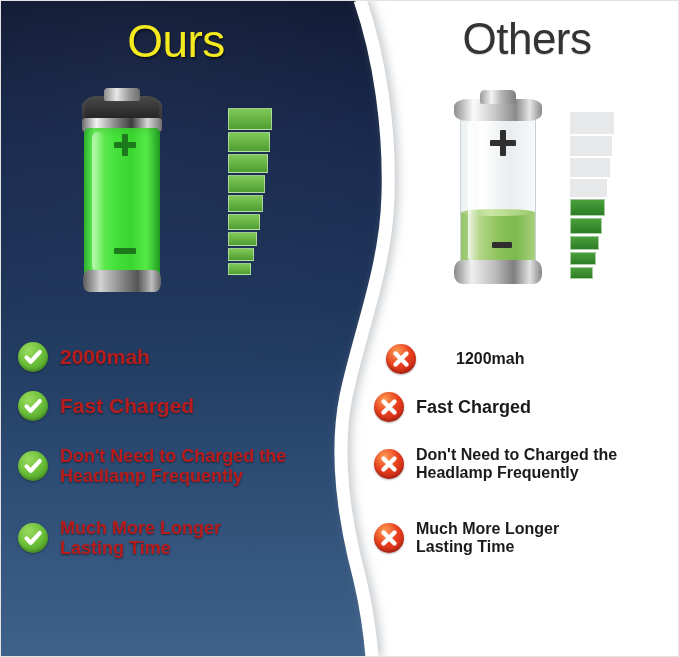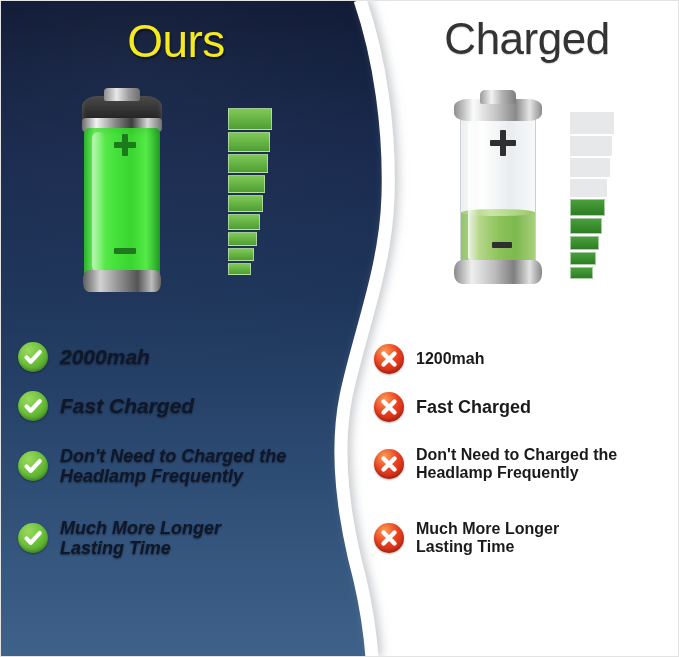--- a/index.html
+++ b/index.html
@@ -100,21 +100,21 @@
   #list-left{left:18px;top:342px;width:330px;}
   #list-right{left:374px;top:342px;width:290px;}
   .row{position:relative;display:flex;align-items:center;}
   .mark{flex:0 0 auto;width:30px;height:30px;border-radius:50%;position:relative;margin-right:12px;}
   .mark-ok{background:radial-gradient(circle at 36% 28%,#9ada5e,#6cc03a 48%,#3f8f1f 100%);
            box-shadow:0 1px 2px rgba(0,0,0,.35), inset 0 -2px 3px rgba(0,0,0,.2);}
   .mark-no{background:radial-gradient(circle at 36% 26%,#ff9d54,#e8401f 45%,#b81a10 100%);
            box-shadow:0 1px 2px rgba(0,0,0,.3), inset 0 -2px 3px rgba(0,0,0,.22);}
   .mark svg{position:absolute;left:0;top:0;}
   .row-text{font-weight:bold;line-height:1.12;}
-  #list-left .row-text{color:#0f172a;text-shadow:0 1px 2px rgba(0,0,0,.5);font-style:italic;}
+  #list-left .row-text{color:#b91c1c;text-shadow:0 1px 2px rgba(0,0,0,.5);}
   #list-right .row-text{color:#1a1a1a;}
   .sz-lg{font-size:21px;}
   .sz-md{font-size:18px;}
   .sz-sm{font-size:16px;}
 </style>
 </head>
 <body>
 
 <div id="stage">
 
@@ -127,21 +127,21 @@
     <defs>
       <filter id="dshadow" x="-30%" y="-10%" width="180%" height="130%">
         <feDropShadow dx="4" dy="0" stdDeviation="5" flood-color="#9aa0a6" flood-opacity="0.55"></feDropShadow>
       </filter>
     </defs>
     <path d="M360,0 C380,58 390,130 388,196 C386,268 360,330 346,396 C334,456 344,520 360,580 C366,606 370,632 372,657" fill="none" stroke="#ffffff" stroke-width="13" filter="url(#dshadow)"></path>
     <path d="M360,0 C380,58 390,130 388,196 C386,268 360,330 346,396 C334,456 344,520 360,580 C366,606 370,632 372,657" fill="none" stroke="#ffffff" stroke-width="9"></path>
   </svg>
 
   <div class="title title-ours">Ours</div>
-  <div class="title title-others">Charged</div>
+  <div class="title title-others">Others</div>
 
   <div class="bat" id="bat-left">
     <div class="shoulder"></div>
     <div class="cap"></div>
     <div class="collar"></div>
     <div class="body"></div>
     <div class="gloss"></div>
     <div class="plus"></div>
     <div class="minus"></div>
     <div class="base"></div>
@@ -211,21 +211,21 @@
       <div class="row" style="position: absolute; top: 176px; left: 0px;">
         <span class="mark mark-ok">
           <svg width="30" height="30" viewBox="0 0 30 30">
             <path d="M8.5 15.4l4.2 4.3 9-9.6" fill="none" stroke="#ffffff" stroke-width="4.2" stroke-linecap="round" stroke-linejoin="round"></path>
           </svg>
         </span>
         <span class="row-text sz-md">Much More Longer<br>Lasting Time</span>
       </div>
     </div>
   <div class="list" id="list-right">
-      <div class="row" style="position: absolute; top: 2px; left: 0px;">
+      <div class="row" style="position: absolute; top: 2px; left: 12px; gap: 28px;">
         <span class="mark mark-no">
           <svg width="30" height="30" viewBox="0 0 30 30">
             <path d="M9.5 9.5l11 11M20.5 9.5l-11 11" fill="none" stroke="#ffffff" stroke-width="4.4" stroke-linecap="round"></path>
           </svg>
         </span>
         <span class="row-text sz-sm">1200mah</span>
       </div>
       <div class="row" style="position: absolute; top: 50px; left: 0px;">
         <span class="mark mark-no">
           <svg width="30" height="30" viewBox="0 0 30 30">

